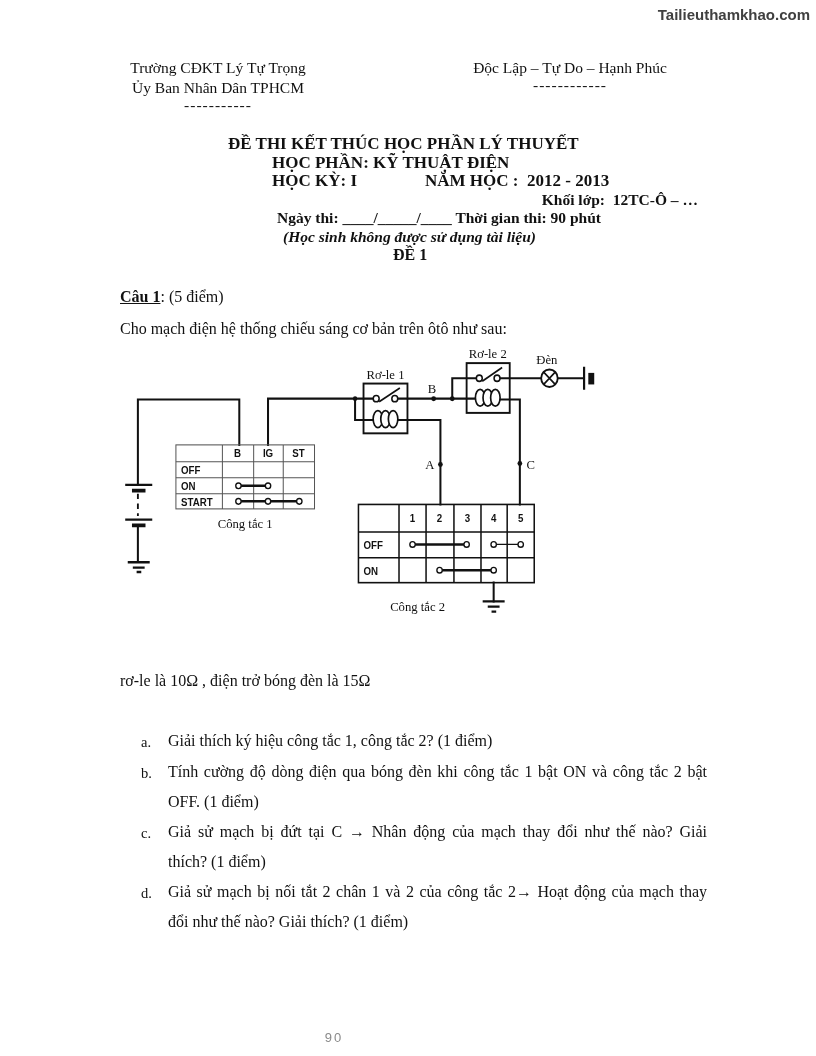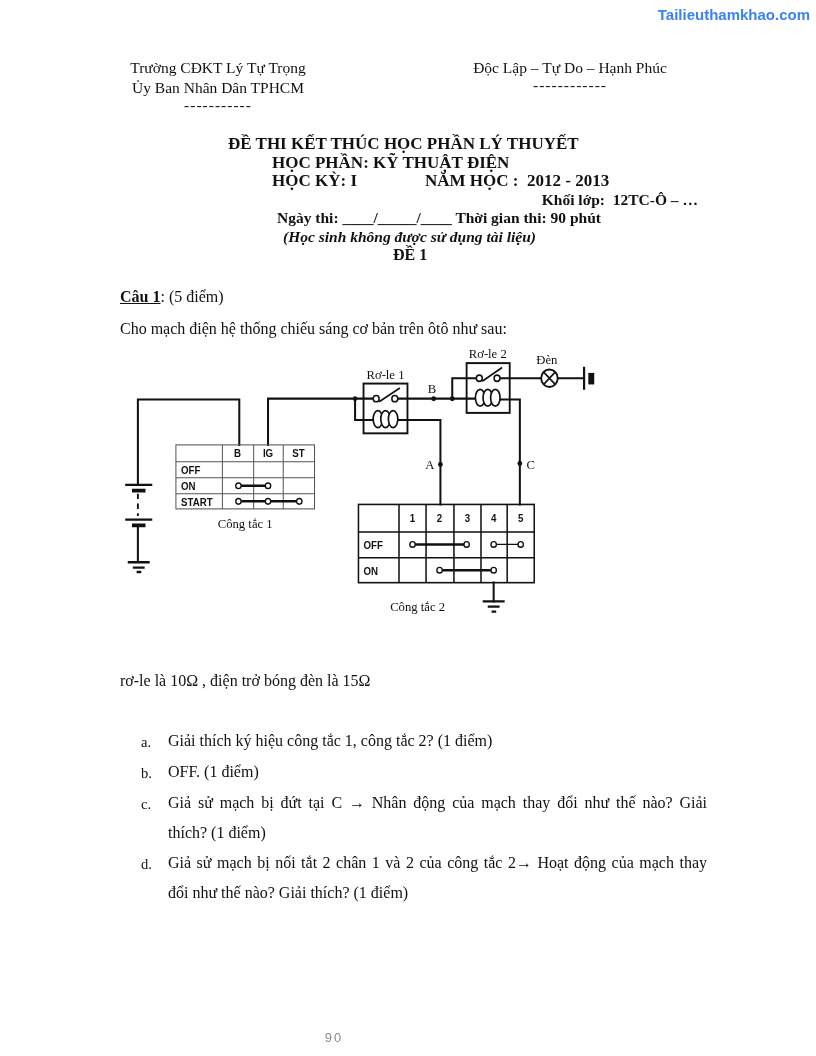--- a/index.html
+++ b/index.html
@@ -1,21 +1,21 @@
 <!DOCTYPE html>
 <html><head>
 <meta charset="utf-8">
 <style>
   html,body{margin:0;padding:0;background:#d8d8d8;}
   .page{position:relative;width:816px;height:1056px;background:#ffffff;overflow:hidden;
         font-family:"Liberation Serif","DejaVu Serif",serif;color:#111;}
   .abs{position:absolute;}
   
   .watermark{top:6px;right:6px;font-family:"Liberation Sans","DejaVu Sans",sans-serif;
-             font-weight:bold;font-size:15px;color:#3b82f6;}
+             font-weight:bold;font-size:15px;color:#404040;}
   
   .header-left{top:58px;left:112px;width:212px;text-align:center;font-size:15.5px;line-height:20px;}
   .header-right{top:58px;left:392px;width:356px;text-align:center;font-size:15.5px;line-height:20px;}
   .dashes{line-height:14px;letter-spacing:1px;}
   
   .title-block{top:135px;left:228px;width:470px;font-weight:bold;}
   .title-block div{white-space:pre;line-height:18.5px;}
   .tl0{font-size:17px;}
   .tl1,.tl2{font-size:17px;margin-left:44px;}
   .tl3{font-size:15.5px;margin-left:60px;text-align:right;}
@@ -218,20 +218,21 @@
   <div class="abs qlist">
     <div class="qitem">
       <div class="qmark">a.</div>
       <div class="qtext">
         <div>Giải thích ký hiệu công tắc 1, công tắc 2? (1 điểm)</div>
       </div>
     </div>
     <div class="qitem">
       <div class="qmark">b.</div>
       <div class="qtext">
+        <div class="jline">Tính cường độ dòng điện qua bóng đèn khi công tắc 1 bật ON và công tắc 2 bật</div>
         <div>OFF. (1 điểm)</div>
       </div>
     </div>
     <div class="qitem">
       <div class="qmark">c.</div>
       <div class="qtext">
         <div class="jline">Giả sử mạch bị đứt tại C → Nhân động của mạch thay đổi như thế nào? Giải</div>
         <div>thích? (1 điểm)</div>
       </div>
     </div>

